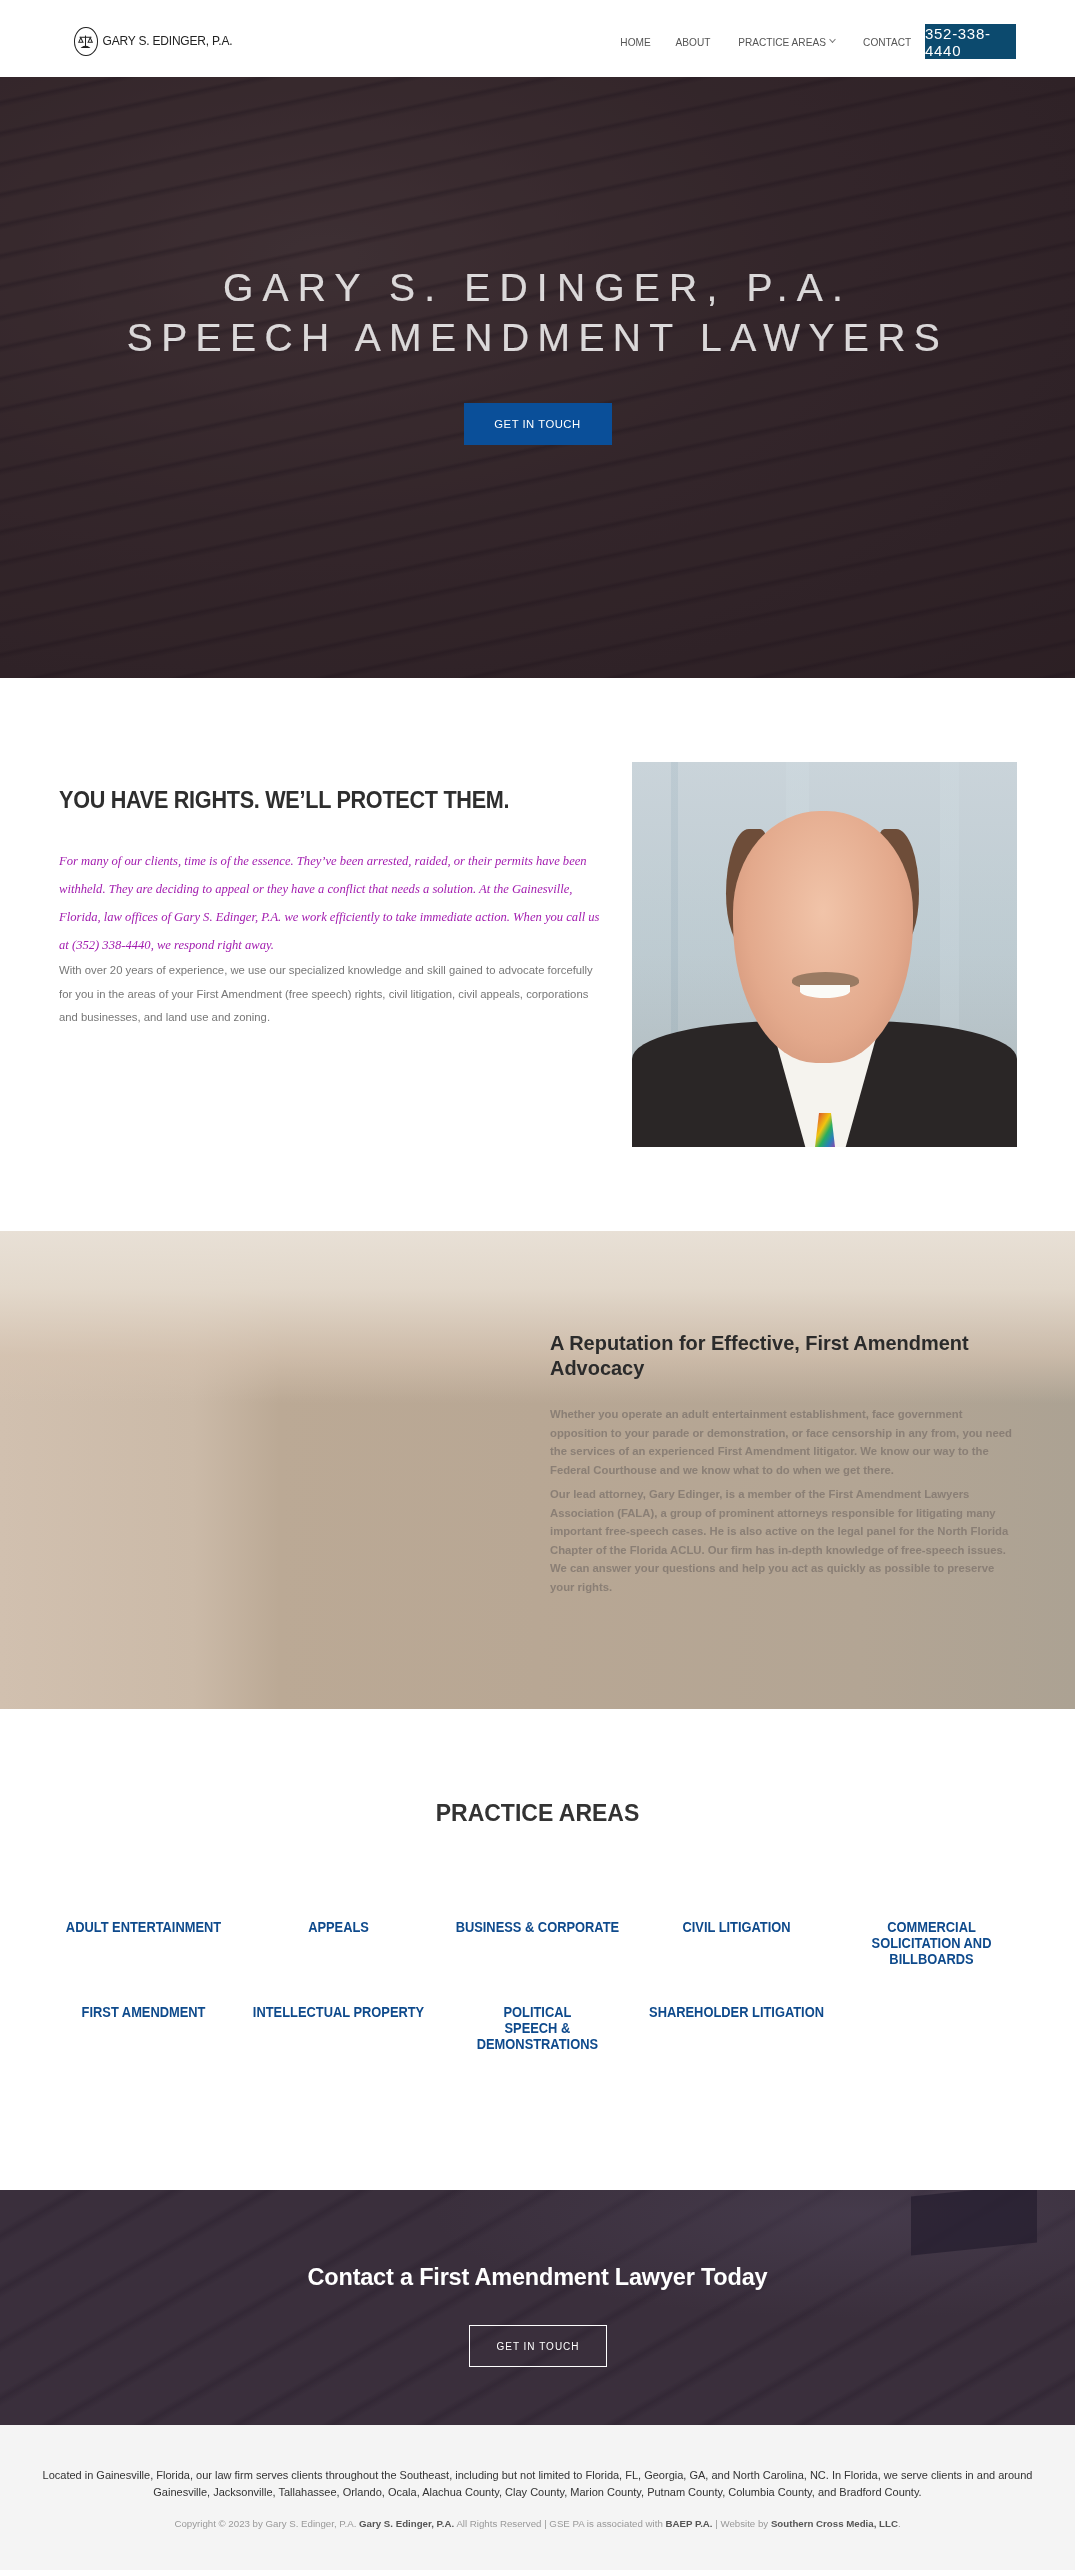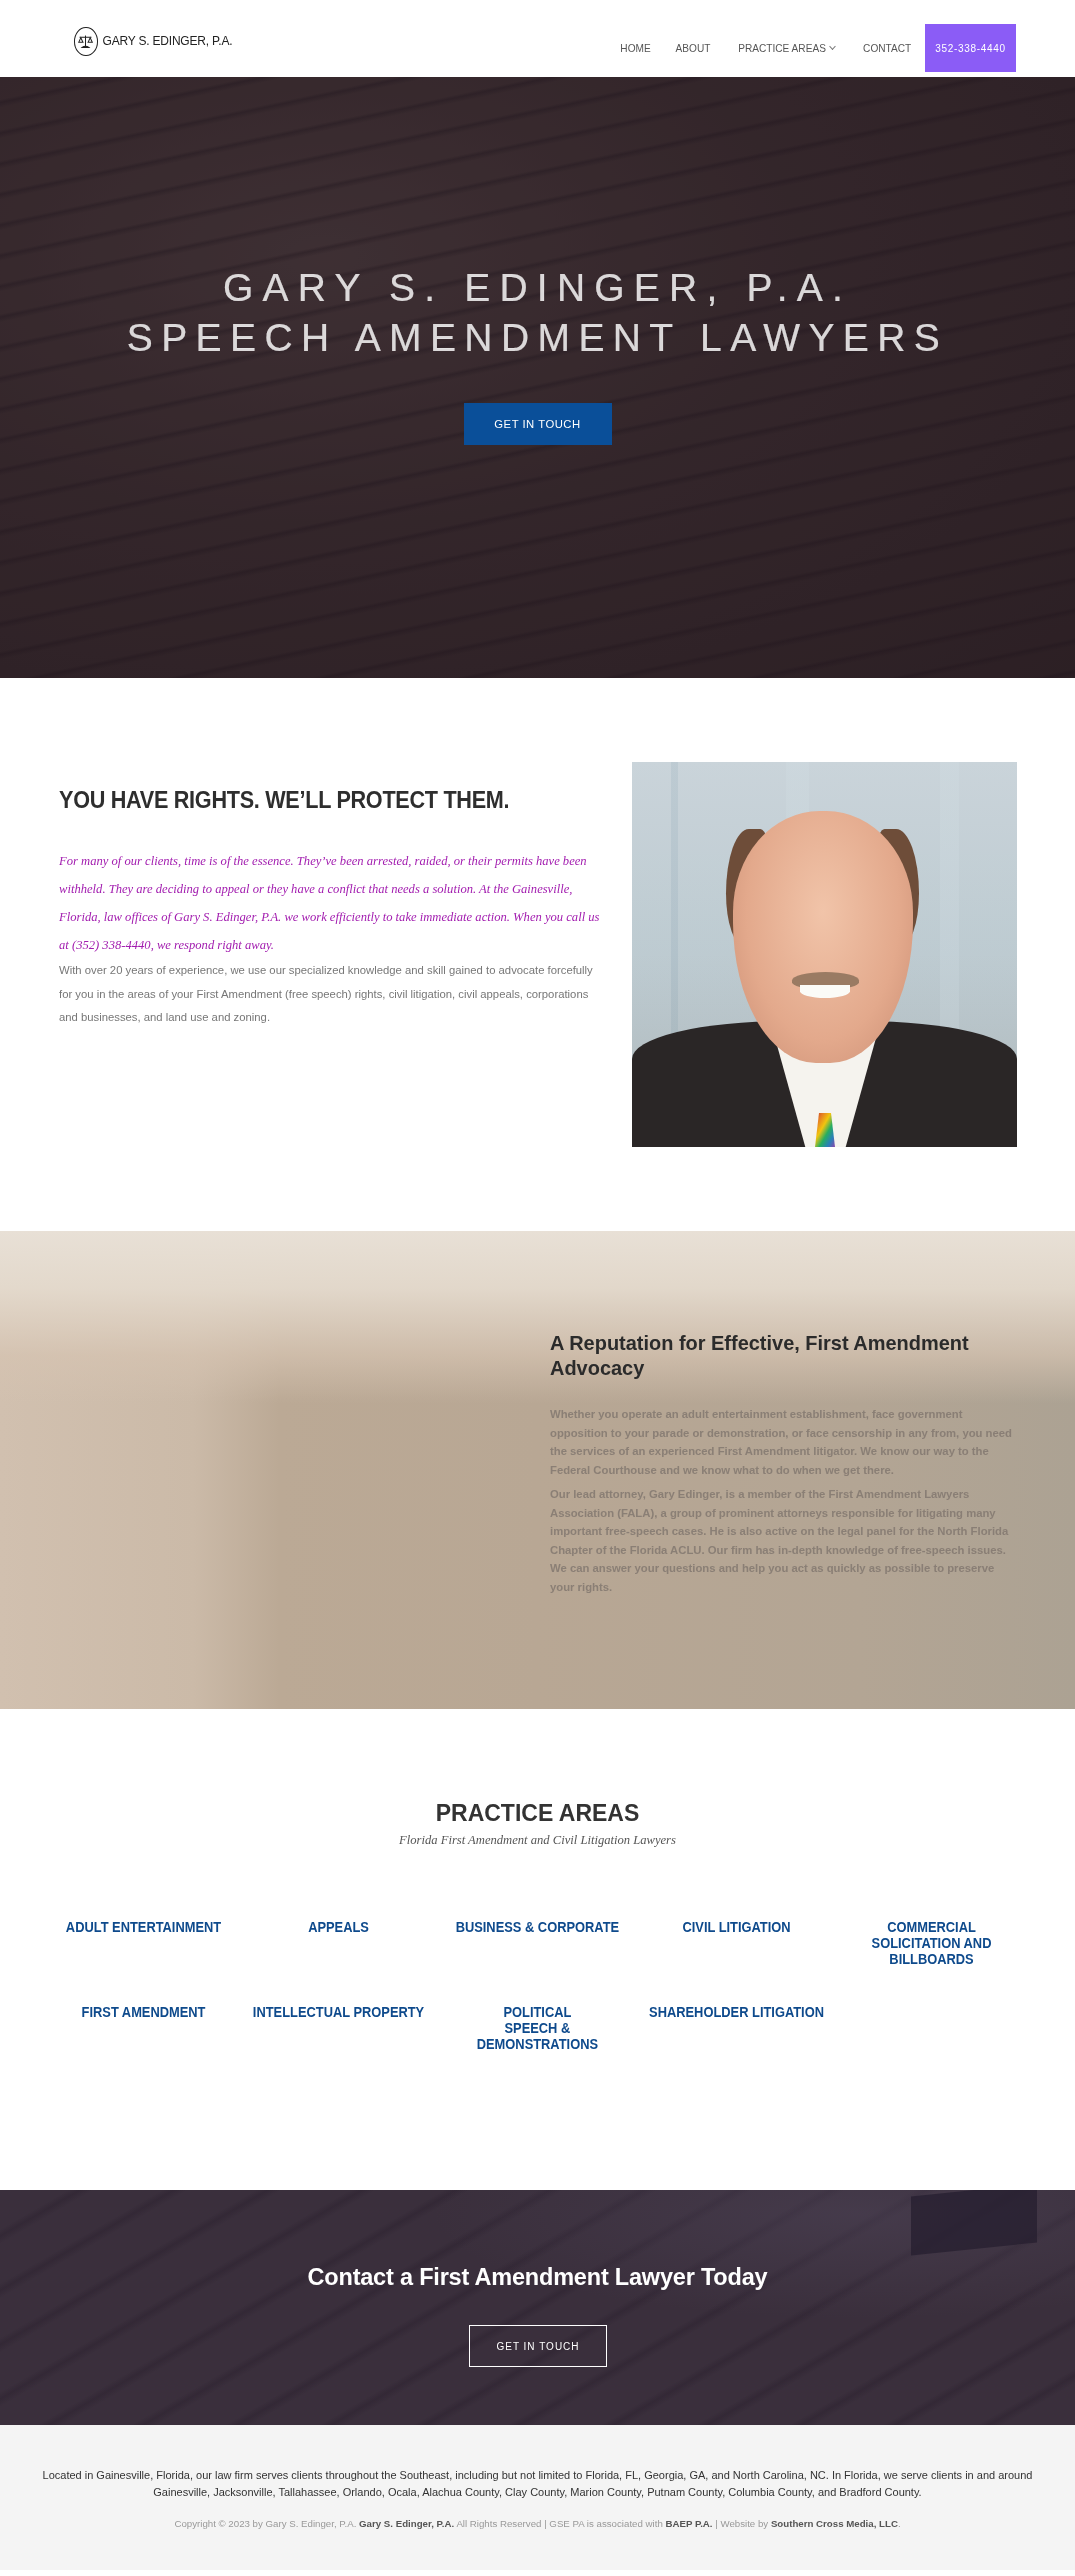--- a/index.html
+++ b/index.html
@@ -8,21 +8,21 @@
 
   
   .site-header { height: 77px; position: relative; background: #fff; }
   .logo { position: absolute; left: 74px; top: 27px; display: flex; align-items: center; gap: 5px; text-decoration: none; }
   .logo-mark { width: 23.5px; height: 28.6px; border: 1.3px solid #222; border-radius: 50%; display: flex; align-items: center; justify-content: center; }
   .logo-text { font-family: "Liberation Sans", sans-serif; font-size: 12px; color: #222; letter-spacing: -0.2px; }
   .nav { position: absolute; right: 59px; top: 24px; display: flex; align-items: center; }
   .nav-item { font-family: "Liberation Sans", sans-serif; font-size: 11px; color: #555; text-decoration: none; margin-left: 22px; display: flex; align-items: center; gap: 2.5px; transform: scaleX(0.92); }
   .nav-item:first-child { margin-left: 0; }
   .chevron { display: inline-block; width: 5px; height: 5px; border-right: 0.8px solid #777; border-bottom: 0.8px solid #777; transform: rotate(45deg); margin-top: -3.4px; margin-left: 1.7px; }
-  .phone-btn { margin-left: 11.8px; background: #8b5cf6; color: #fff; font-family: "Liberation Sans", sans-serif; font-size: 10px; letter-spacing: 0.7px; width: 91px; height: 48px; display: flex; align-items: center; justify-content: center; text-decoration: none; }
+  .phone-btn { margin-left: 11.8px; background: #0c4a6e; color: #fff; font-family: "Liberation Sans", sans-serif; font-size: 15px; letter-spacing: 0.7px; width: 91px; height: 35px; display: flex; align-items: center; justify-content: center; text-decoration: none; }
 
   
   .hero { position: relative; height: 601px; overflow: hidden;
     background:
       repeating-linear-gradient(168deg, rgba(20,10,20,0) 0px, rgba(20,10,20,0) 22px, rgba(25,15,25,0.35) 25px, rgba(20,10,20,0) 30px),
       radial-gradient(ellipse at 30% 30%, #4a3a3d 0%, #3a2b2f 45%, #2f2226 100%);
   }
   .hero-overlay { position: absolute; inset: 0; background: rgba(40,28,34,0.35); }
   .hero-content { position: absolute; left: 0; right: 0; top: 186px; text-align: center; }
   .hero-line { font-family: "Liberation Sans", sans-serif; font-weight: 300; color: rgba(255,255,255,0.82); font-size: 39px; letter-spacing: 8.4px; line-height: 50px; -webkit-text-stroke: 0.2px; }
@@ -143,21 +143,20 @@
 <section class="reputation">
   <div class="rep-content">
     <h2 class="rep-title">A Reputation for Effective, First Amendment Advocacy</h2>
     <p class="rep-p">Whether you operate an adult entertainment establishment, face government opposition to your parade or demonstration, or face censorship in any from, you need the services of an experienced First Amendment litigator. We know our way to the Federal Courthouse and we know what to do when we get there.</p>
     <p class="rep-p">Our lead attorney, Gary Edinger, is a member of the First Amendment Lawyers Association (FALA), a group of prominent attorneys responsible for litigating many important free-speech cases. He is also active on the legal panel for the North Florida Chapter of the Florida ACLU. Our firm has in-depth knowledge of free-speech issues. We can answer your questions and help you act as quickly as possible to preserve your rights.</p>
   </div>
 </section>
 
 <section class="practice">
   <h2 class="pa-title">PRACTICE AREAS</h2>
-  <p class="pa-sub">Florida First Amendment and Civil Litigation Lawyers</p>
   <div class="pa-grid">
     <a class="pa-item" href="#">ADULT ENTERTAINMENT</a>
     <a class="pa-item" href="#">APPEALS</a>
     <a class="pa-item" href="#">BUSINESS &amp; CORPORATE</a>
     <a class="pa-item" href="#">CIVIL LITIGATION</a>
     <a class="pa-item tall" href="#" style="padding:0 17px;">COMMERCIAL SOLICITATION AND BILLBOARDS</a>
     <a class="pa-item tall" href="#">FIRST AMENDMENT</a>
     <a class="pa-item tall" href="#">INTELLECTUAL PROPERTY</a>
     <a class="pa-item tall" href="#" style="padding:0 34px;">POLITICAL SPEECH &amp; DEMONSTRATIONS</a>
     <a class="pa-item" href="#">SHAREHOLDER LITIGATION</a>

